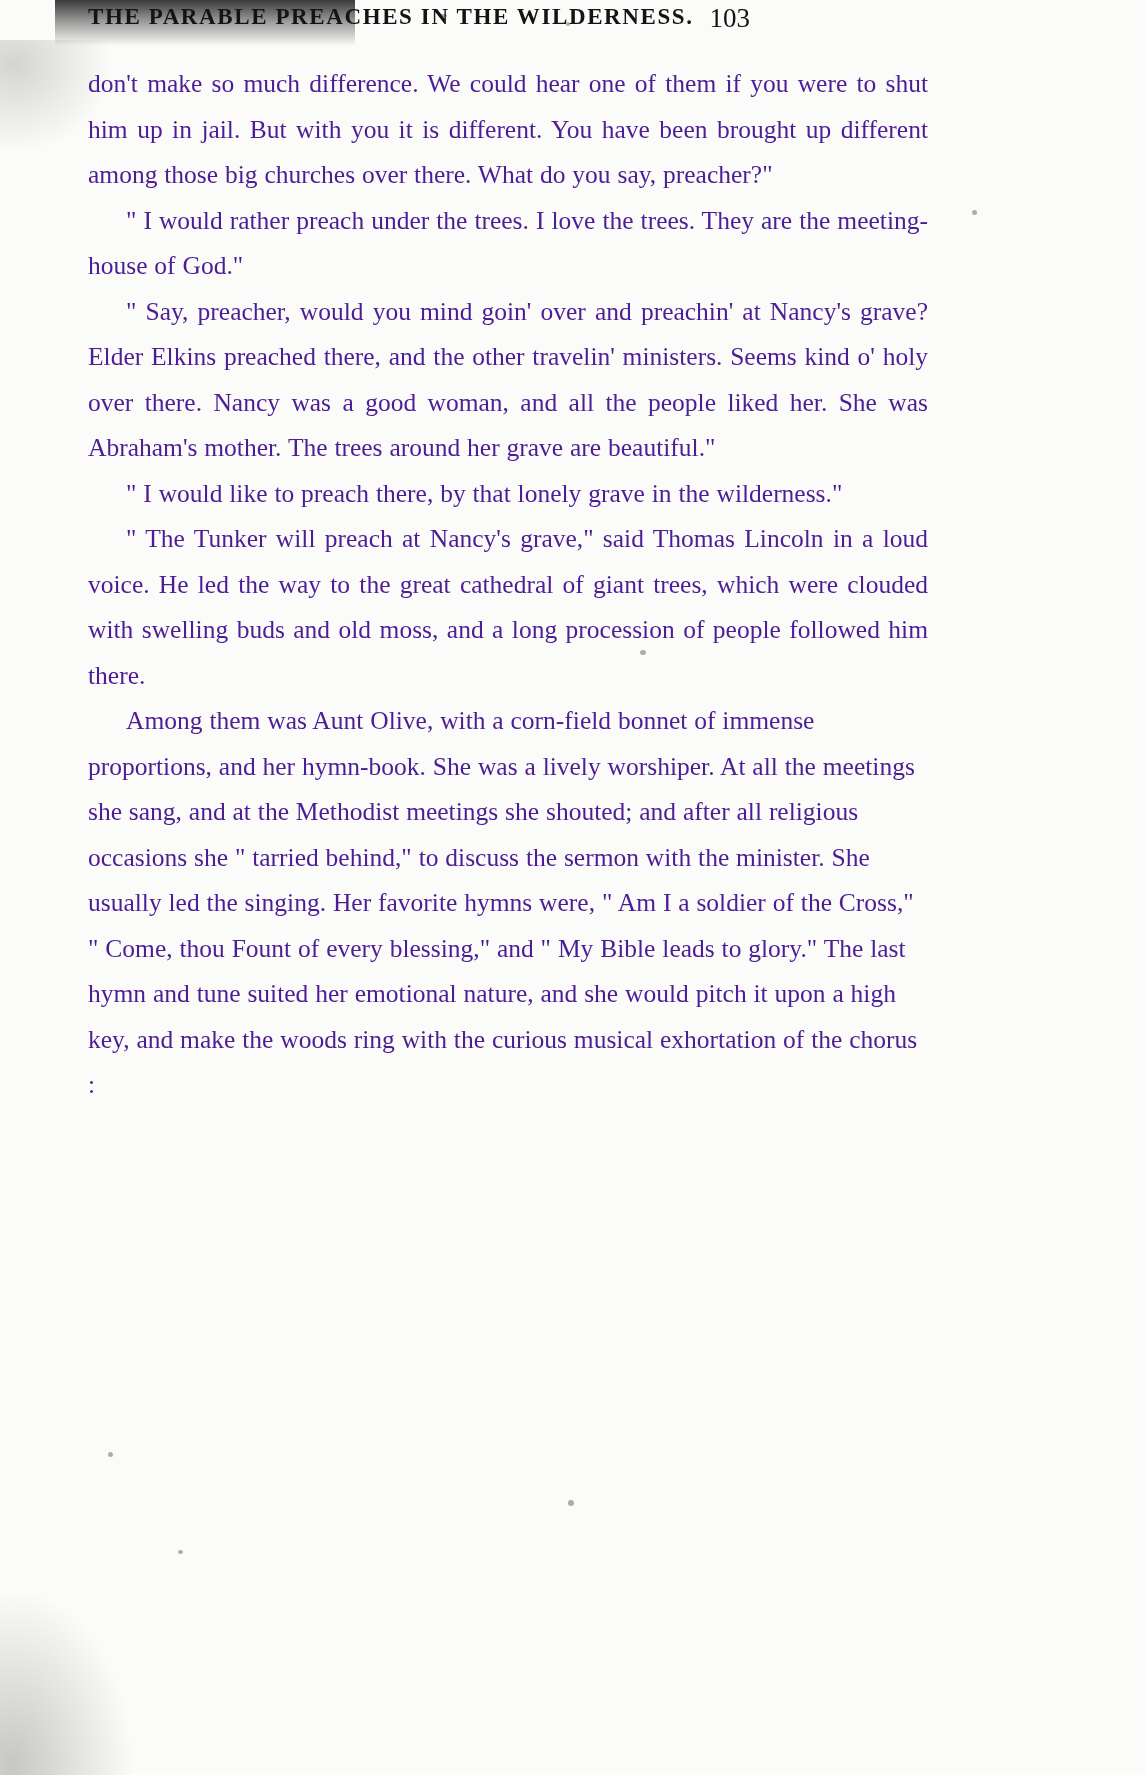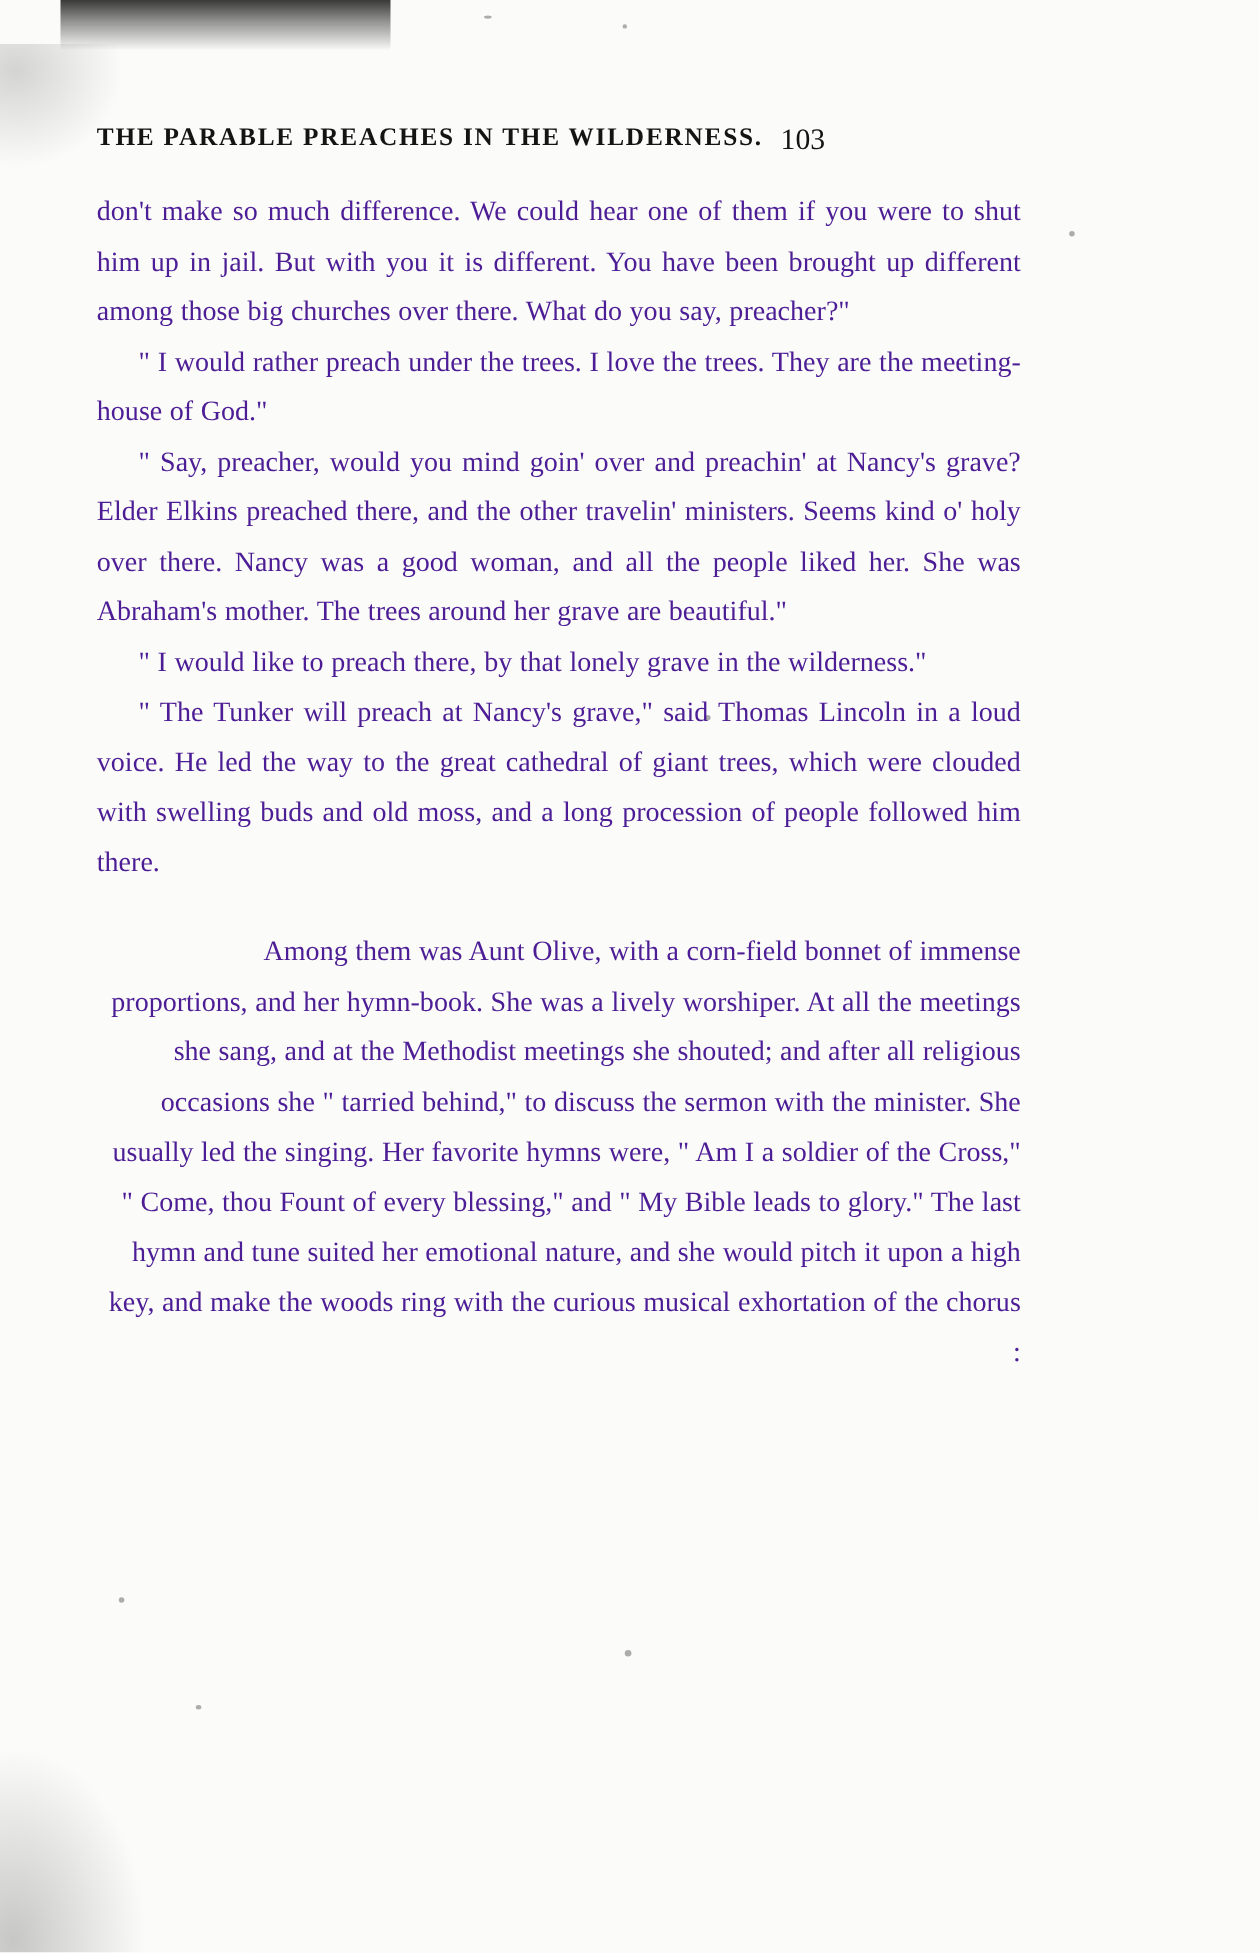--- a/index.html
+++ b/index.html
@@ -62,21 +62,20 @@
     left: 88px;
     top: 0;
     width: 840px;
   }
 
   
   .running-head {
     display: flex;
     align-items: baseline;
     justify-content: flex-start;
-    margin-top: 108px;
     white-space: nowrap;
   }
   .running-head-title {
     font-family: "Liberation Serif", serif;
     font-weight: bold;
     font-size: 23px;
     letter-spacing: 1.6px;
     color: #141414;
   }
   .running-head-folio {
@@ -98,22 +97,21 @@
     text-align: justify;
     text-justify: inter-word;
     margin: 0 0 0 0;
     color: #4c1d95;
     word-spacing: 0.5px;
   }
   .para.indent {
     text-indent: 38px;
   }
   .para.last {
-    text-align: right;
-    margin-top: 36px;
+    text-align: left;
   }
 </style>
 </head>
 <body>
 
 <div class="page">
 
   <div class="scan-edge-top"></div>
   <div class="smudge-tl"></div>
   <div class="smudge-bl"></div>

